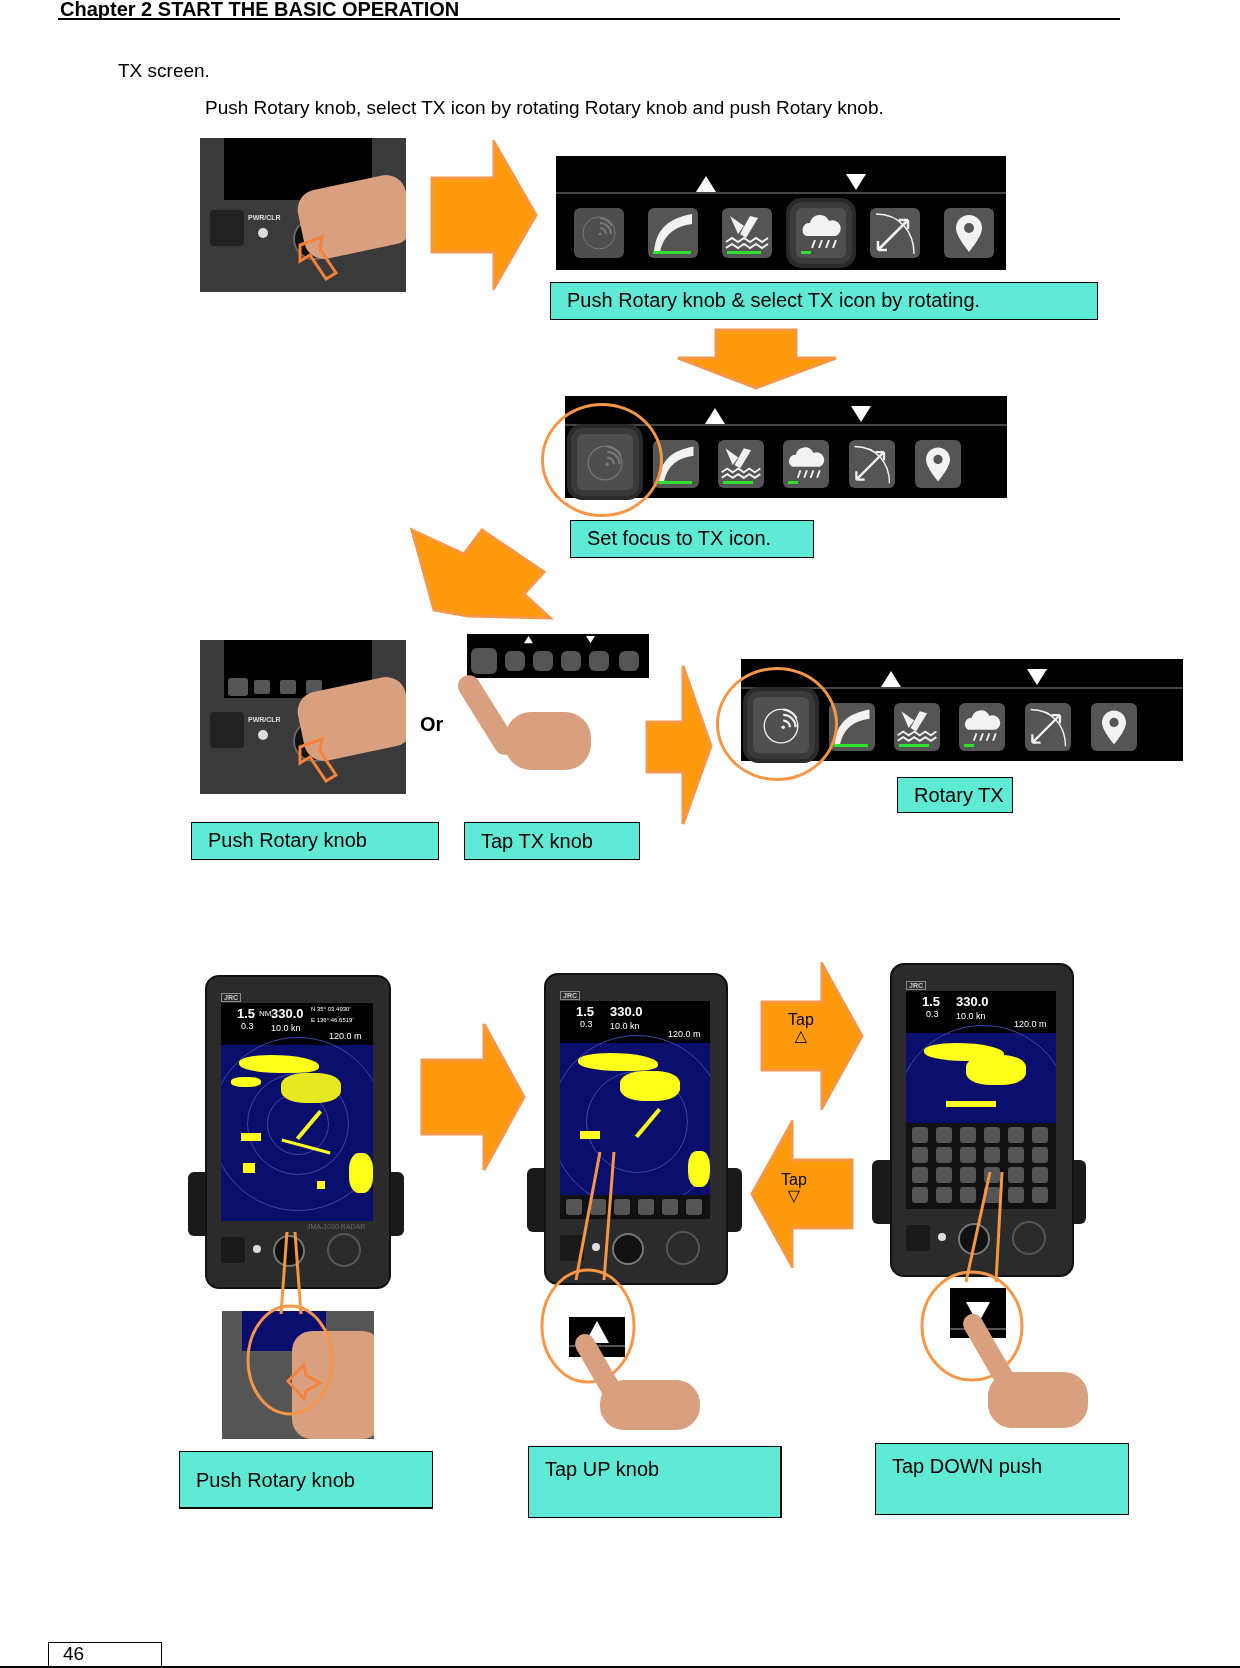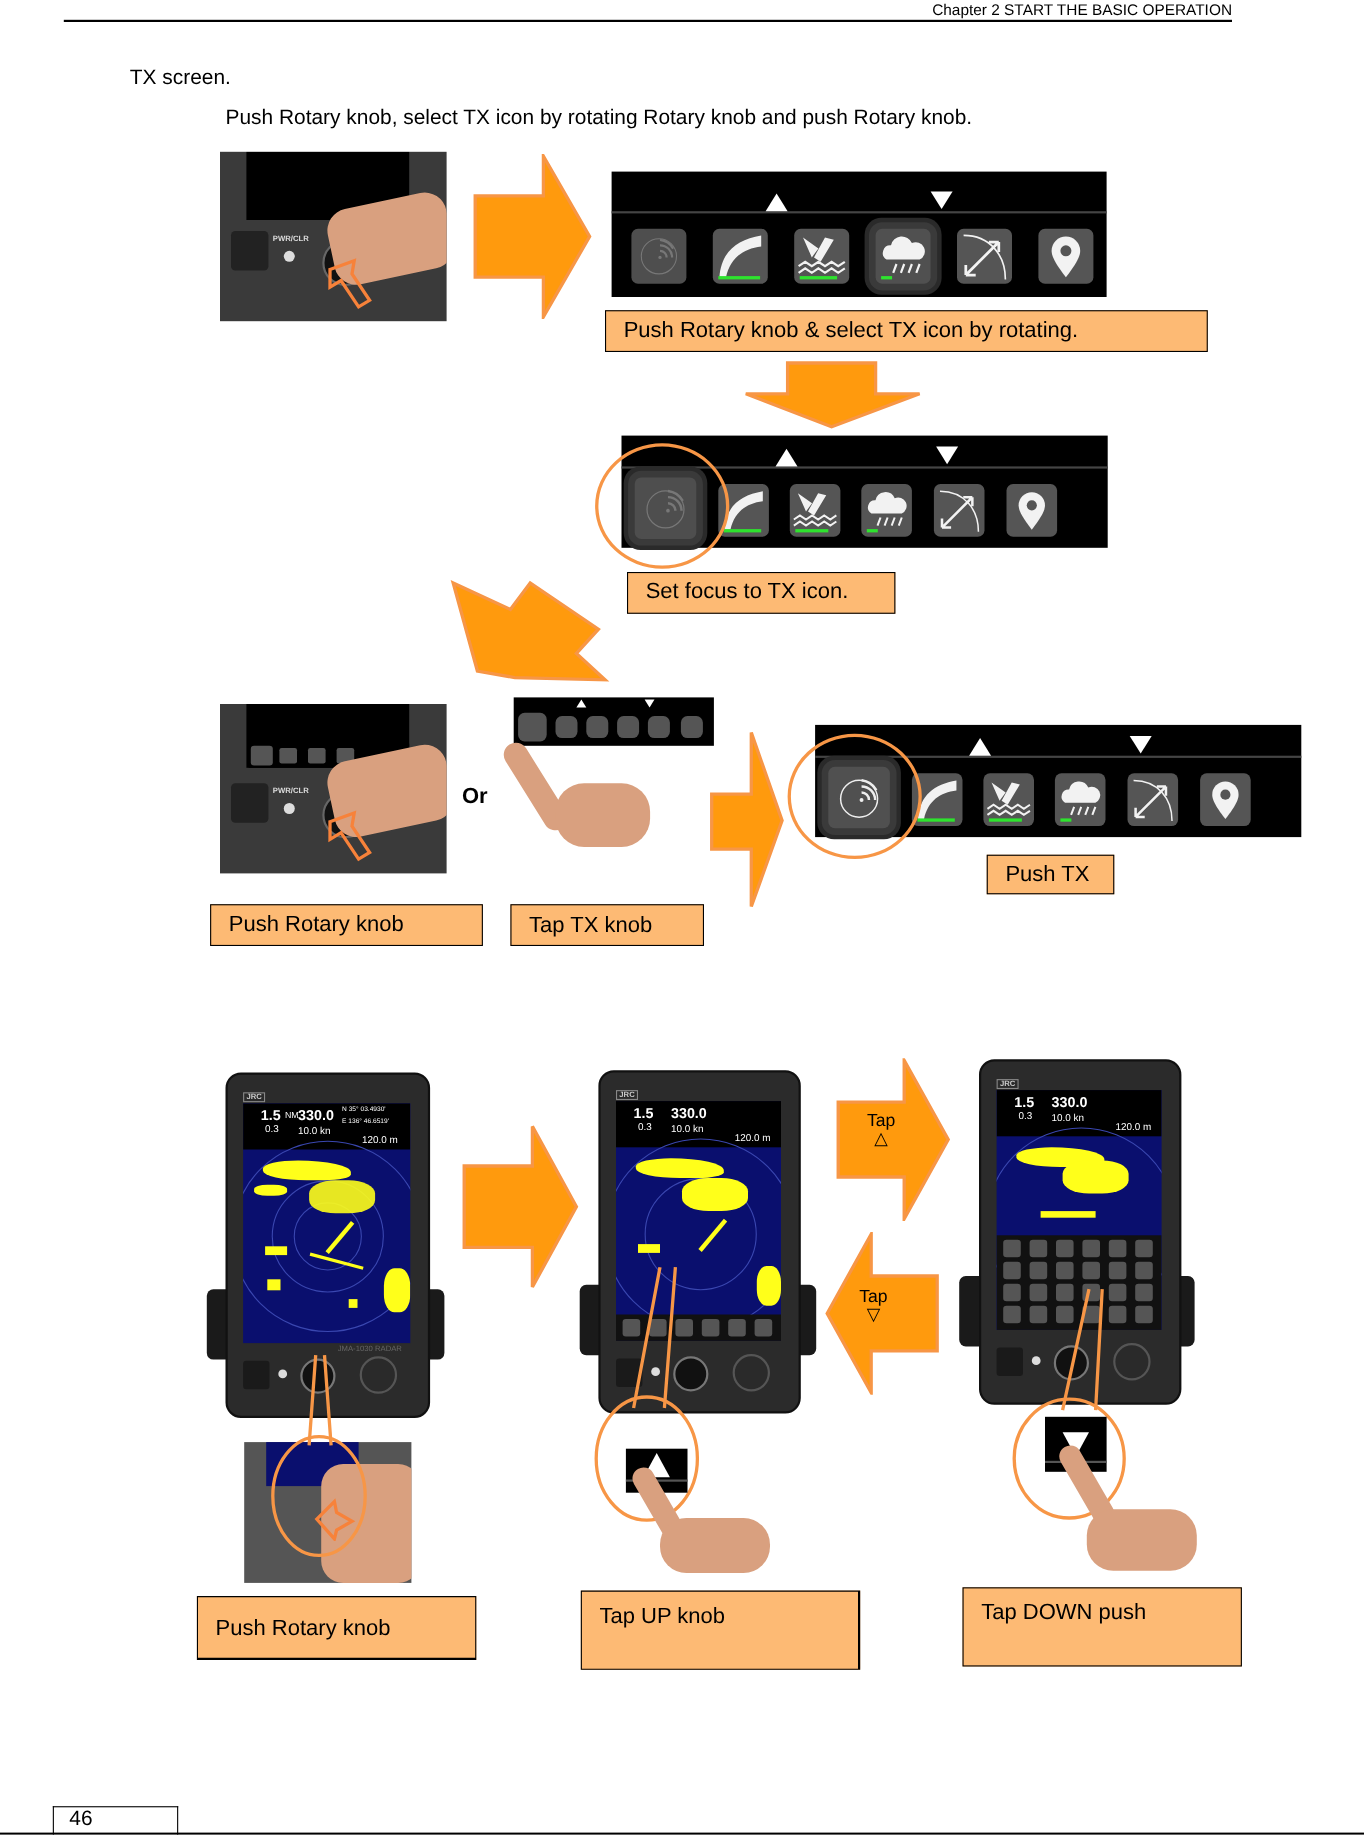--- a/index.html
+++ b/index.html
@@ -1,20 +1,20 @@
 <!DOCTYPE html>
 <html><head>
 <meta charset="utf-8">
 <style>
   html,body{margin:0;padding:0;background:#fff;}
   body{width:1240px;height:1668px;position:relative;overflow:hidden;font-family:"Liberation Sans",sans-serif;color:#000;}
   .abs{position:absolute;}
-  .chapter{left:58px;top:0;width:1060px;height:18px;border-bottom:2px solid #000;font-weight:normal;font-size:14px;line-height:18px;padding-left:2px;text-align:right;}
+  .chapter{left:58px;top:0;width:1060px;height:18px;border-bottom:2px solid #000;font-weight:bold;font-size:20px;line-height:18px;padding-left:2px;}
   .h-text{font-size:19px;}
-  .box{border:1.5px solid #000;background:#fdba74;font-size:20px;box-sizing:border-box;padding-left:16px;}
+  .box{border:1.5px solid #000;background:#5eead4;font-size:20px;box-sizing:border-box;padding-left:16px;}
   .photo{background:#3a3a3a;overflow:hidden;}
   .bar{background:#000;}
   .bar .line{position:absolute;left:0;right:0;height:2px;background:#444;}
   .tri-up{width:0;height:0;border-left:10px solid transparent;border-right:10px solid transparent;border-bottom:16px solid #fff;position:absolute;}
   .tri-dn{width:0;height:0;border-left:10px solid transparent;border-right:10px solid transparent;border-top:16px solid #fff;position:absolute;}
   .ico{position:absolute;background:#555;border-radius:6px;}
   .ico.focus{background:#505050;box-shadow:0 0 0 6px #3a3a3a,0 0 0 10px #2a2a2a;}
   .ico svg{width:100%;height:100%;display:block;}
   .gbar{position:absolute;height:3px;background:#2ee32e;bottom:4px;left:5px;}
   .ring{position:absolute;border:3px solid #f79646;border-radius:50%;box-sizing:border-box;}
@@ -234,21 +234,21 @@
   </div>
   <div class="ico" style="left:350px;top:44px;width:46px;height:48px;">
     <svg viewBox="0 0 50 50">
         <path d="M25 44 C14 30 12 24 12 20 a13 13 0 0 1 26 0 c0 4 -2 10 -13 24 Z" fill="#f2f2f2"></path>
         <circle cx="25" cy="20" r="5" fill="#555"></circle>
       </svg>
   </div>
 </div>
 <div class="ring" style="left:716px;top:667px;width:122px;height:114px;"></div>
 
-<div class="abs box" style="left:897px;top:777px;width:116px;height:36px;line-height:34px;">Push TX</div>
+<div class="abs box" style="left:897px;top:777px;width:116px;height:36px;line-height:34px;">Rotary TX</div>
 <div class="abs box" style="left:191px;top:822px;width:248px;height:38px;line-height:34px;">Push Rotary knob</div>
 <div class="abs box" style="left:464px;top:822px;width:176px;height:38px;line-height:36px;">Tap TX knob</div>
 
 <div class="handle" style="left:188px;top:1172px;width:24px;height:64px;"></div>
 <div class="handle" style="left:380px;top:1172px;width:24px;height:64px;"></div>
 <div class="device" style="left:205px;top:975px;width:182px;height:310px;">
   <div class="abs" style="left:14px;top:16px;color:#ccc;font-size:7px;font-weight:bold;border:1px solid #888;padding:0 2px;">JRC</div>
   <div class="screen" style="left:14px;top:26px;width:152px;height:218px;">
     <div class="hud">
       <span class="abs" style="left:16px;top:3px;font-size:13px;font-weight:bold;">1.5</span>

